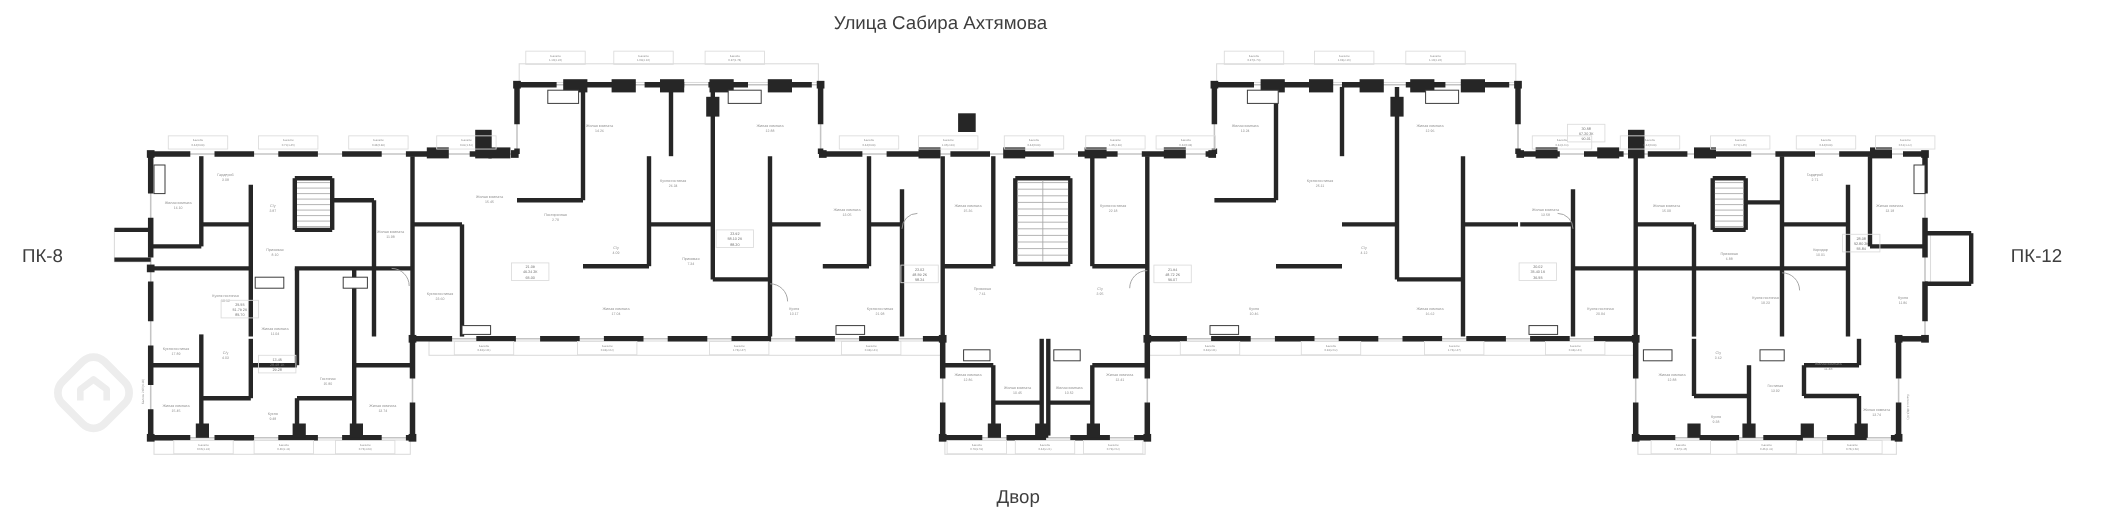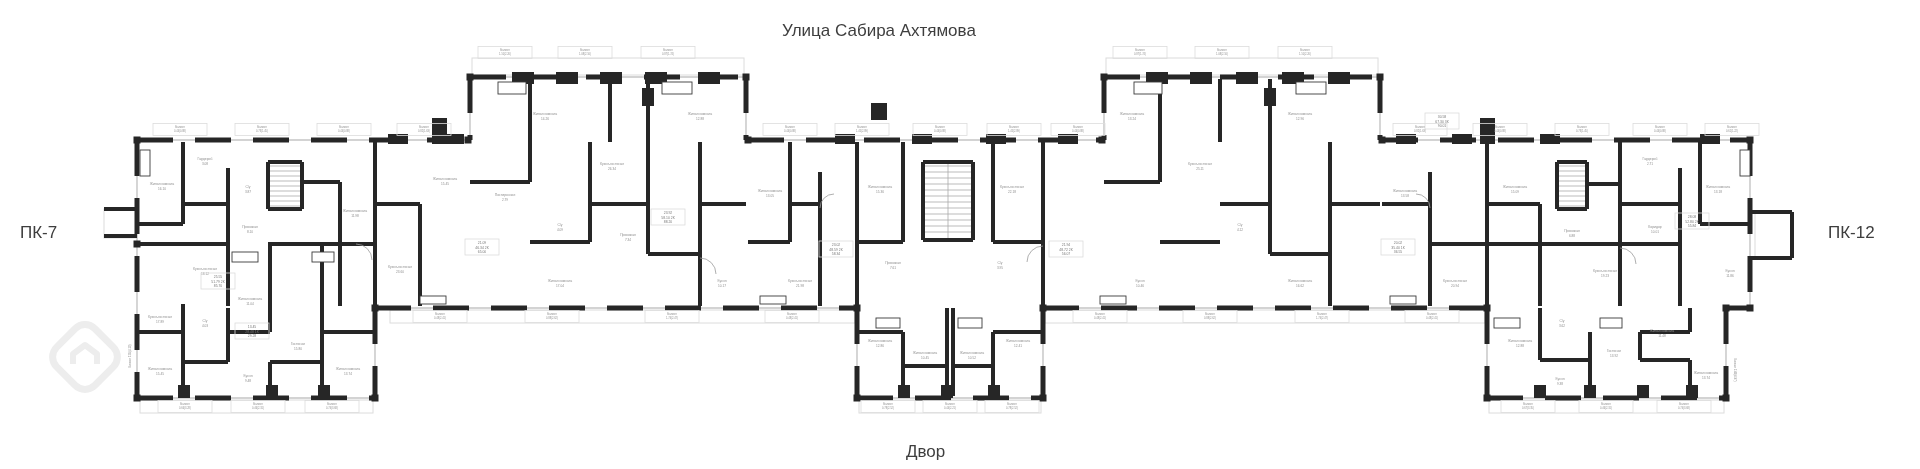--- a/index.html
+++ b/index.html
@@ -543,16 +543,16 @@
     <rect x="1579" y="400.5" width="54" height="12" fill="none" stroke="#dcdcdc" stroke-width="0.8"></rect>
     <text x="1606" y="405.4" font-size="2.8" fill="#8f8f8f" text-anchor="middle">Балкон</text>
     <text x="1606" y="409.4" font-size="2.6" fill="#8f8f8f" text-anchor="middle">0.46(2.31)</text>
     <rect x="1657" y="400.5" width="54" height="12" fill="none" stroke="#dcdcdc" stroke-width="0.8"></rect>
     <text x="1684" y="405.4" font-size="2.8" fill="#8f8f8f" text-anchor="middle">Балкон</text>
     <text x="1684" y="409.4" font-size="2.6" fill="#8f8f8f" text-anchor="middle">0.74(3.68)</text>
     <text x="131" y="356" font-size="2.8" fill="#8f8f8f" text-anchor="middle" transform="rotate(-90 131 356)">Балкон 2.05(4.10)</text>
     <text x="1734" y="370" font-size="2.8" fill="#8f8f8f" text-anchor="middle" transform="rotate(90 1734 370)">Балкон 2.48(4.97)</text>
   </svg>
 
-<div class="main-label" style="left:758px;top:21px;margin-left:24px;">Улица Сабира Ахтямова</div>
-<div class="main-label" style="left:20px;top:223px;">ПК-7</div>
+<div class="main-label" style="left:758px;top:11px;">Улица Сабира Ахтямова</div>
+<div class="main-label" style="left:20px;top:223px;">ПК-8</div>
 <div class="main-label" style="left:1828px;top:223px;">ПК-12</div>
 <div class="main-label" style="left:906px;top:442px;">Двор</div>
 
 </body></html>

